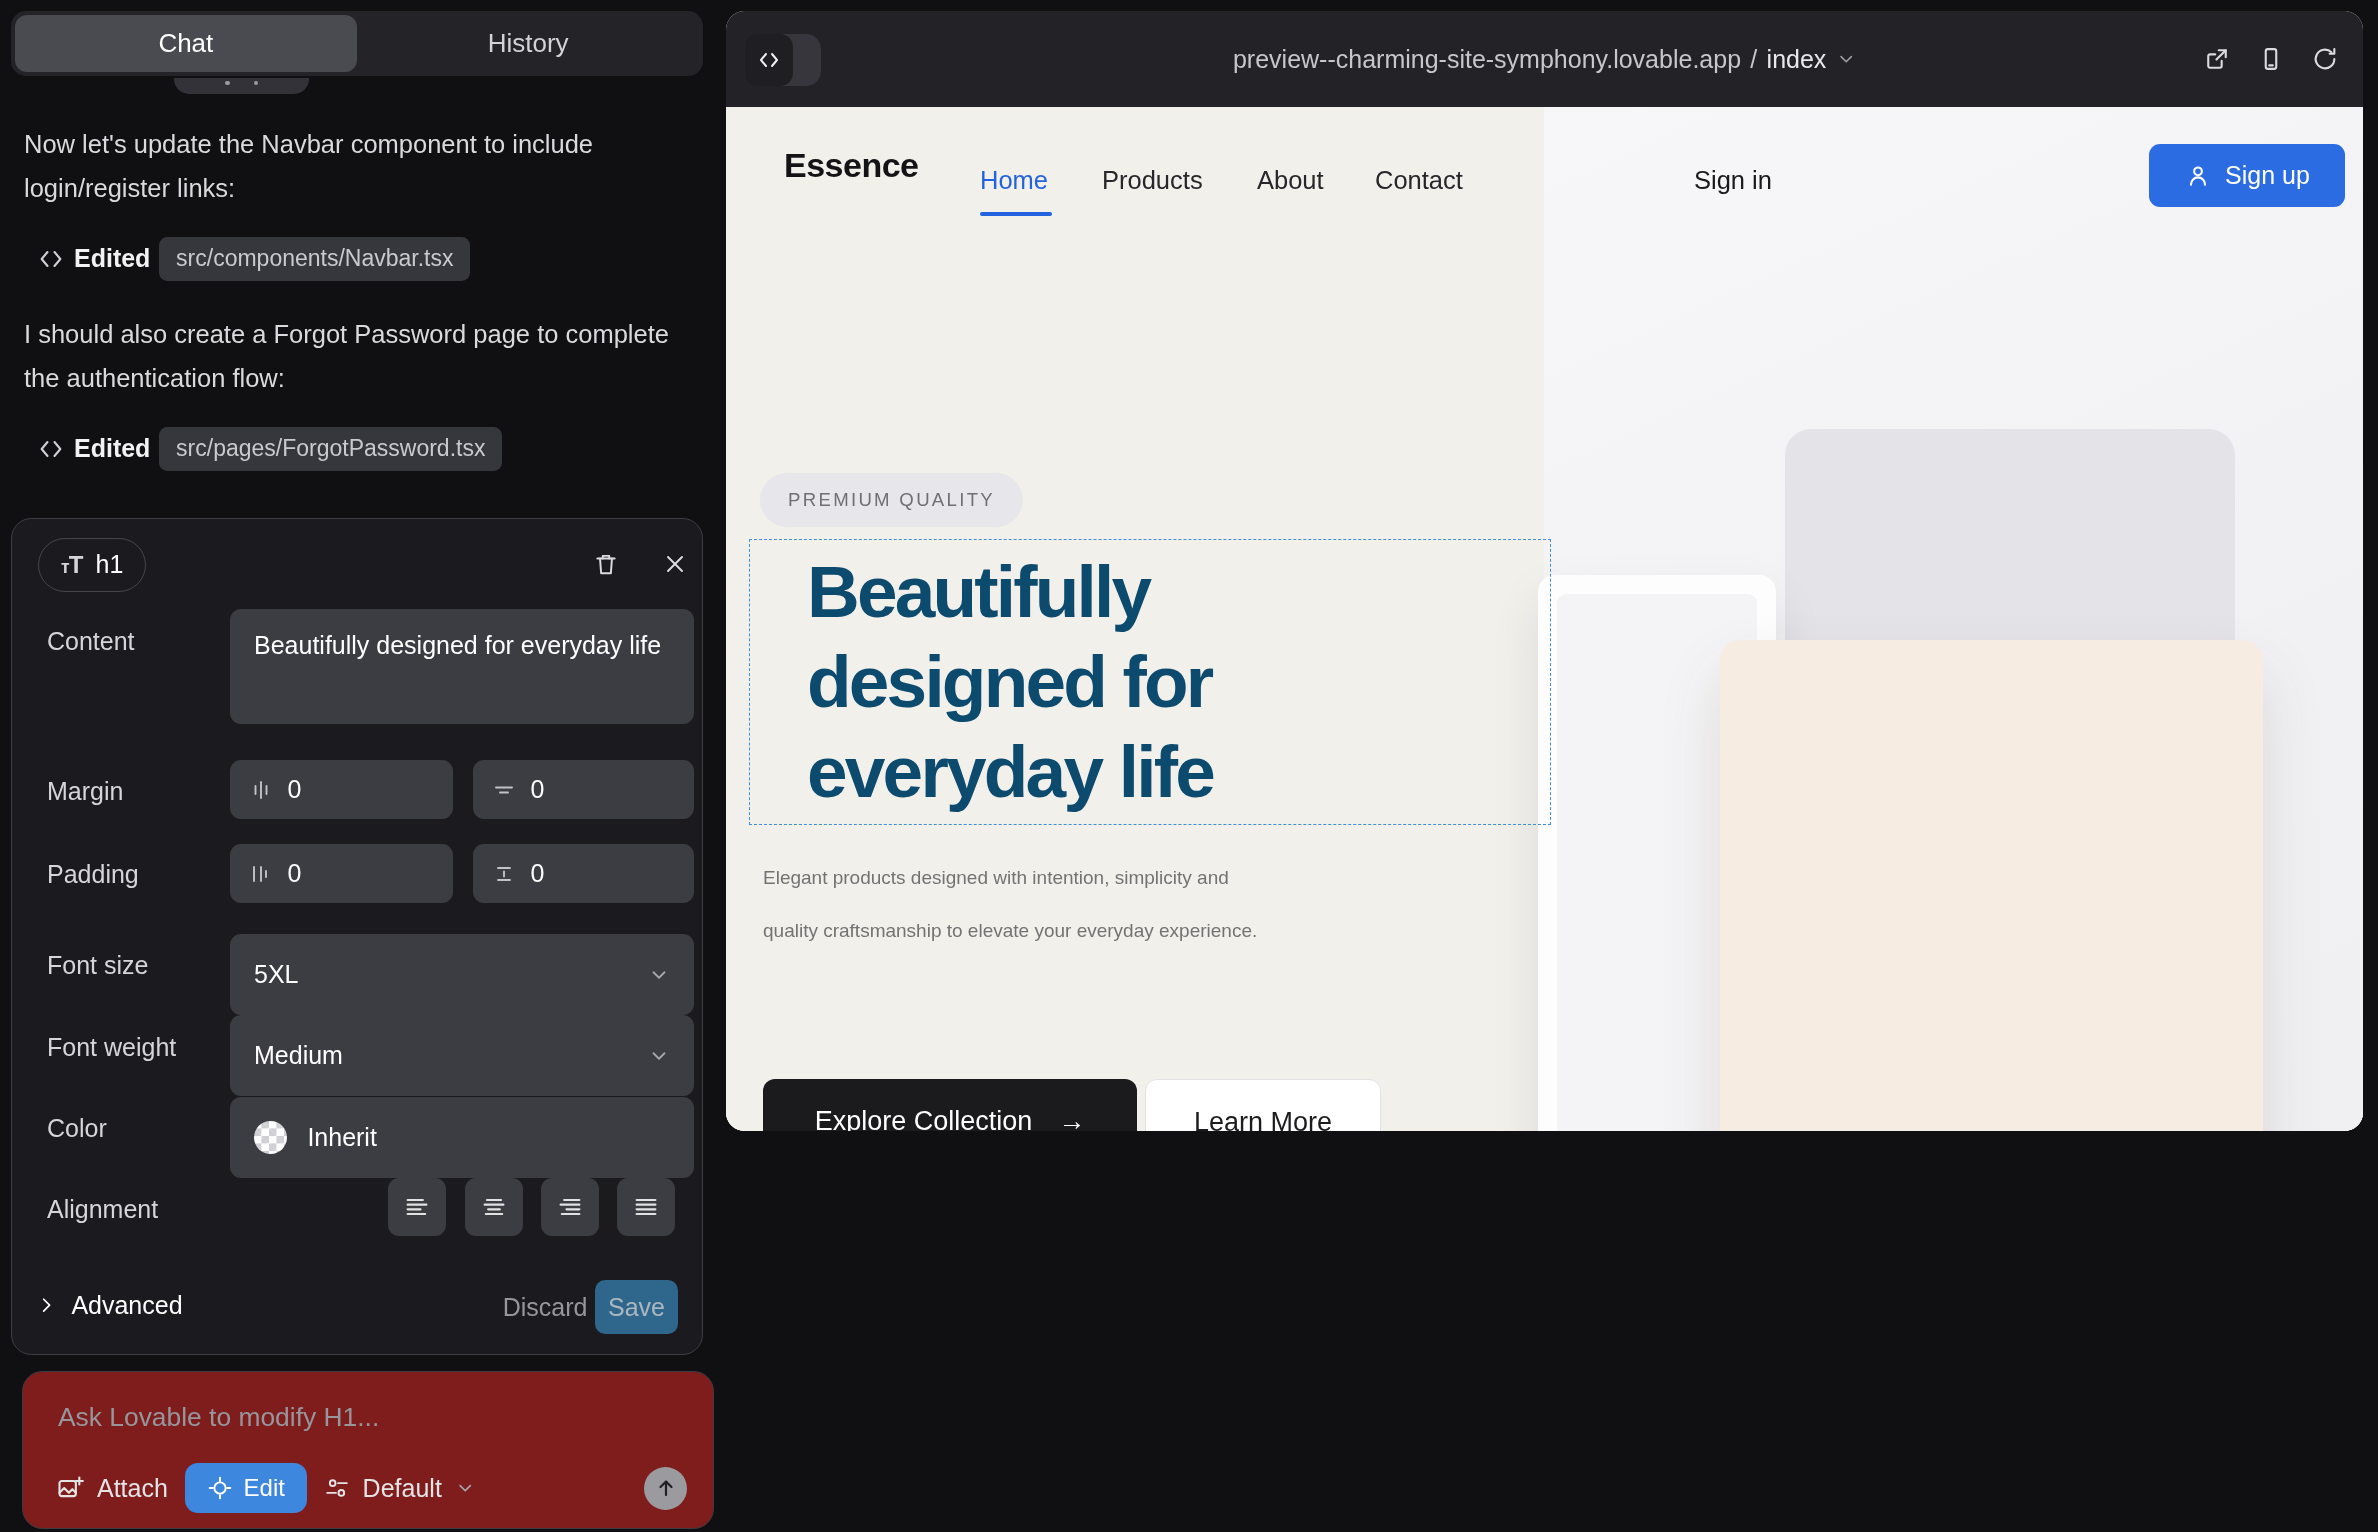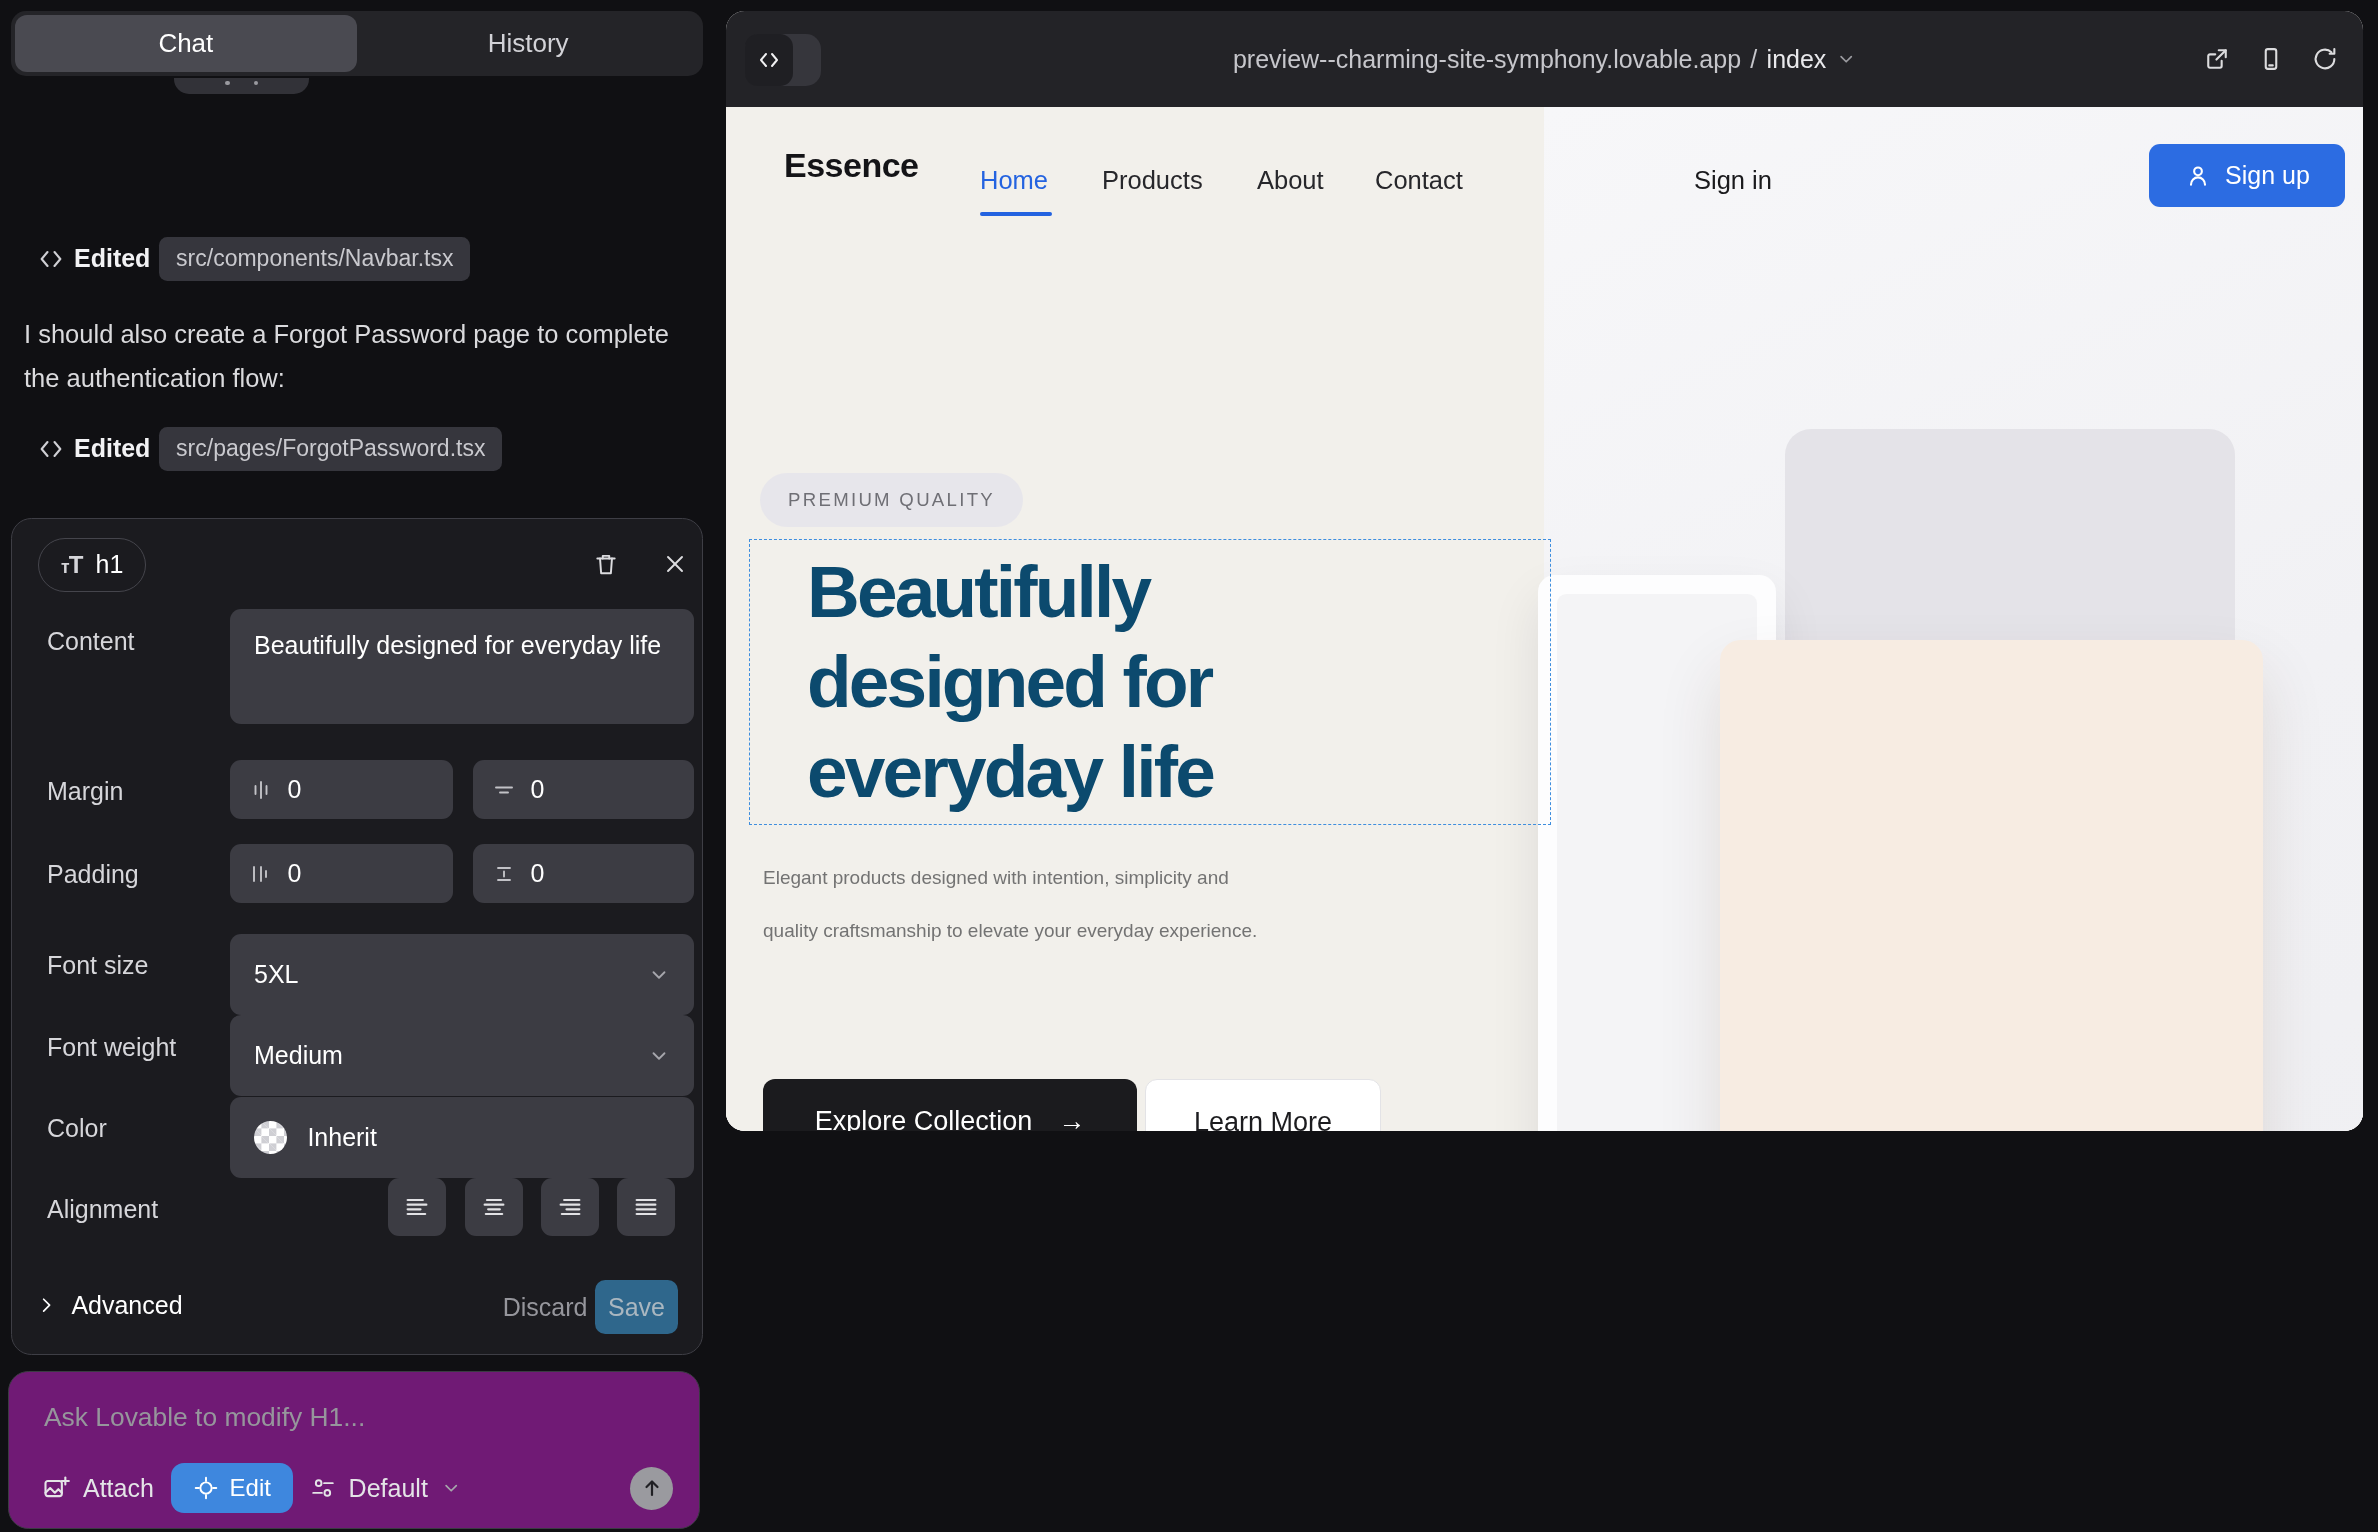--- a/index.html
+++ b/index.html
@@ -42,21 +42,21 @@
     background-size:15px 15px;background-position:0 0,7.4px 7.4px;background-color:#fff;}
   .align-btn{position:absolute;width:58px;height:58px;background:#3c3c43;border-radius:11px;
              display:flex;align-items:center;justify-content:center;color:#e2e2e5;}
   .adv{position:absolute;left:24px;top:772px;display:flex;align-items:center;gap:15px;color:#ffffff;font-size:25px;}
   .discard{position:absolute;left:482px;top:761px;width:102px;height:54px;display:flex;align-items:center;justify-content:center;
            color:#96969c;font-size:25px;}
   .save{position:absolute;left:583px;top:761px;width:83px;height:54px;background:#2f678c;border-radius:10.2px;
         display:flex;align-items:center;justify-content:center;color:#aab7c0;font-size:25px;}
 
   
-  .composer{position:absolute;left:8px;top:1371px;width:692px;height:158px;background:#701a75;
+  .composer{position:absolute;left:22px;top:1371px;width:692px;height:158px;background:#7f1d1d;
             border:1.9px solid #3b3b42;border-radius:20.4px;box-sizing:border-box;}
   .composer .ph{position:absolute;left:35px;top:30px;font-size:26.4px;color:#96969c;}
   .c-row{position:absolute;left:33px;top:91px;right:26px;height:50px;display:flex;align-items:center;gap:16.7px;color:#e4e4e7;}
   .c-item{display:flex;align-items:center;gap:13px;font-size:25px;}
   .edit-pill{background:#3e87de;color:#fff;border-radius:13px;height:50px;padding:0 22px;display:flex;align-items:center;gap:11px;font-size:24px;}
   .send{margin-left:auto;width:43px;height:43px;border-radius:50%;background:#9a9a9f;display:flex;align-items:center;justify-content:center;color:#202024;}
 
   
   .browser{position:absolute;left:726px;top:11px;width:1637px;height:1120px;border-radius:18.6px;overflow:hidden;background:#ffffff;}
   .chrome{position:absolute;left:0;top:0;right:0;height:96px;background:#232327;}
@@ -108,20 +108,21 @@
   <div class="tabs">
     <div class="tab active">Chat</div>
     <div class="tab">History</div>
   </div>
 
   <div class="cutpill">
       <i></i>
       <i></i>
     </div>
 
+  <div class="msg" style="top:122px;">Now let's update the Navbar component to include login/register links:</div>
 
   <div class="edited-row" style="top:237px;">
     <span class="code-ic">
       <svg width="28" height="28" viewBox="0 0 24 24" fill="none" stroke="currentColor" stroke-width="1.8" stroke-linecap="round" stroke-linejoin="round">
           <polyline points="9,6 4,12 9,18"></polyline>
           <polyline points="15,6 20,12 15,18"></polyline>
         </svg>
     </span>
     <span class="edited-label">Edited</span>
     <span class="file-chip">src/components/Navbar.tsx</span>

